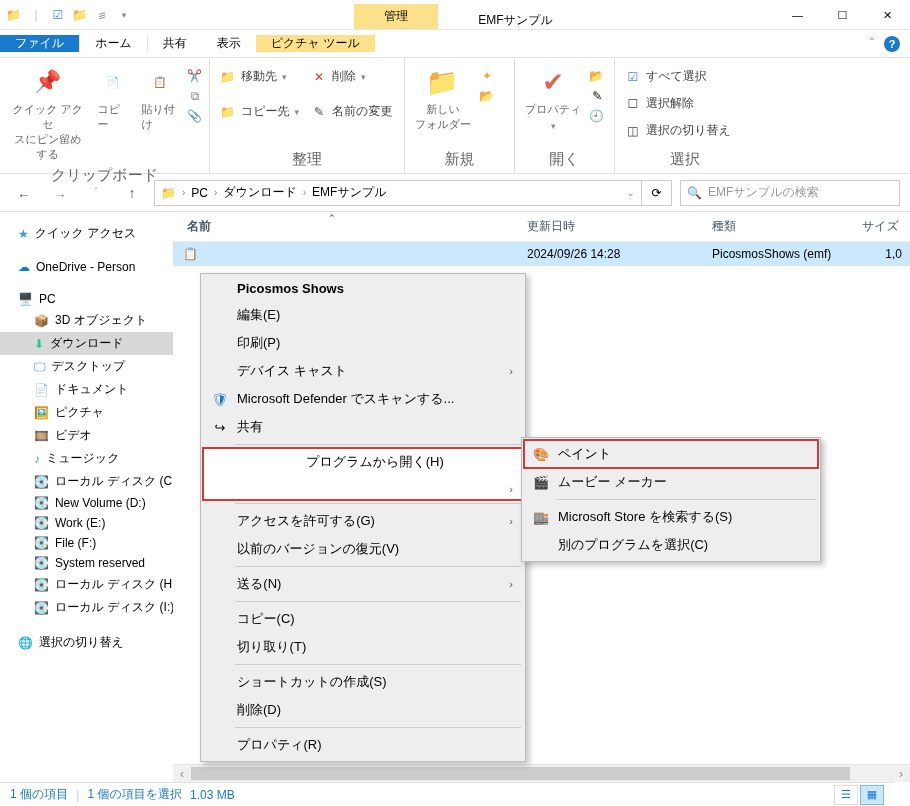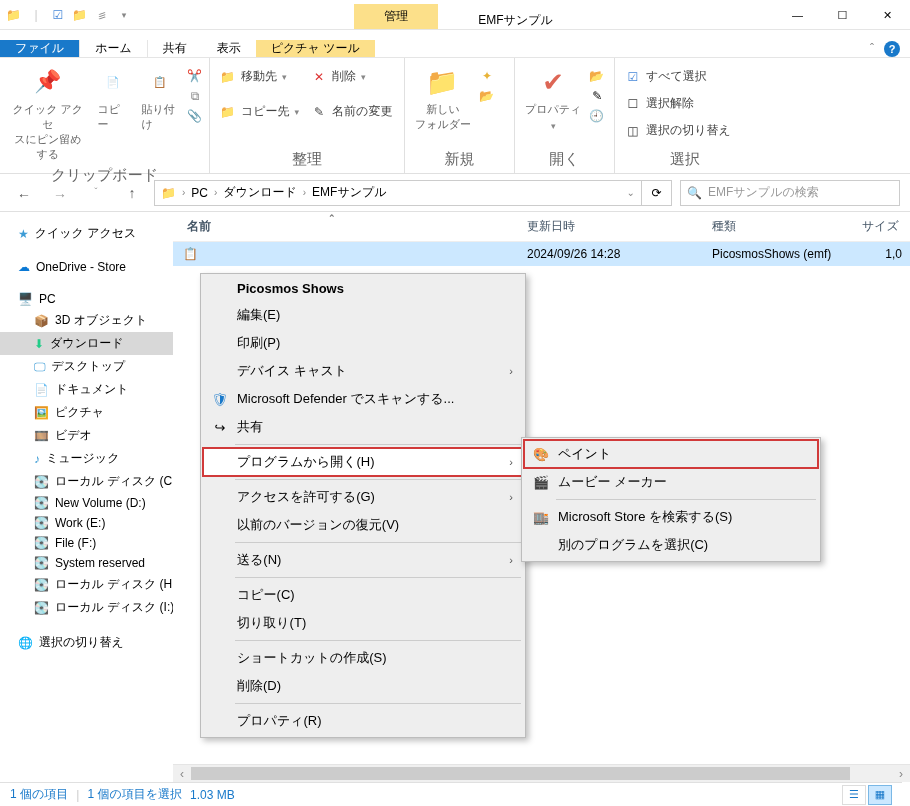--- a/index.html
+++ b/index.html
@@ -9,21 +9,21 @@
 .titlebar { height:30px; display:flex; align-items:stretch; border-bottom:1px solid #e5e5e5; }
 .titlebar-left { display:flex; align-items:center; padding-left:6px; gap:6px; }
 .qat-icon { width:16px; height:16px; display:flex; align-items:center; justify-content:center; }
 .title-section { flex:1; display:flex; align-items:flex-end; justify-content:center; gap:40px; }
 .manage-tab { background:#fce08a; padding:4px 30px; font-size:12px; }
 .window-title { font-size:12px; }
 .win-controls { display:flex; }
 .win-btn { width:45px; height:30px; display:flex; align-items:center; justify-content:center; font-size:11px; }
 
 
-.tabstrip { height:28px; display:flex; align-items:flex-end; border-bottom:1px solid #e5e5e5; }
+.tabstrip { height:28px; display:flex; align-items:center; border-bottom:1px solid #e5e5e5; }
 .tab { padding:0 15px; display:flex; align-items:center; font-size:12px; cursor:default; }
 .tab.file { background:#1979ca; color:#fff; }
 .tab.active { background:#fff; border-left:1px solid #e5e5e5; border-right:1px solid #e5e5e5; }
 .tab.picture { background:#fce08a; }
 .tabstrip-right { margin-left:auto; display:flex; align-items:center; padding-right:10px; gap:10px; }
 
 
 .ribbon { height:116px; display:flex; border-bottom:1px solid #e0e0e0; }
 .rgroup { display:flex; flex-direction:column; border-right:1px solid #e0e0e0; padding:2px 6px; }
 .rgroup-body { flex:1; display:flex; align-items:flex-start; gap:4px; padding-top:4px; }
@@ -64,31 +64,31 @@
 .scroll-left, .scroll-right { width:18px; display:flex; align-items:center; justify-content:center; color:#888; }
 .scroll-track { flex:1; position:relative; }
 .scroll-thumb { position:absolute; left:0; top:2px; height:13px; width:94%; background:#ccc; }
 
 
 .ctxmenu { position:absolute; left:200px; top:273px; width:326px; background:#eee; border:1px solid #bcbcbc; box-shadow:3px 3px 6px rgba(0,0,0,.25); padding:2px; font-size:13px; }
 .ctx-item { display:flex; align-items:center; gap:12px; padding:5px 10px 5px 34px; position:relative; }
 .ctx-item .cicon { position:absolute; left:8px; width:18px; text-align:center; }
 .ctx-item .arrow { margin-left:auto; color:#555; font-size:11px; }
 .ctx-item.bold { font-weight:bold; }
-.ctx-item.highlight { background:#fff; }
+.ctx-item.highlight { background:#fff;flex-direction:column; }
 .ctx-item.outlined { outline:2px solid #d13a3a; outline-offset:-1px; }
 .ctx-sep { height:1px; background:#ccc; margin:3px 2px 3px 32px; }
 
 .submenu { position:absolute; left:521px; top:437px; width:300px; background:#eee; border:1px solid #bcbcbc; box-shadow:3px 3px 6px rgba(0,0,0,.25); padding:2px; font-size:13px; }
 .sub-item { display:flex; align-items:center; gap:12px; padding:5px 10px 5px 34px; position:relative; }
 .sub-item .cicon { position:absolute; left:8px; width:18px; text-align:center; }
 .sub-item.outlined { outline:2px solid #d13a3a; outline-offset:-1px; }
 
 
-.status { position:absolute; bottom:0; left:0; right:8px; height:24px; border-top:1px solid #e0e0e0; display:flex; align-items:center; padding:0 10px; font-size:12px; color:#1979ca; gap:8px; }
+.status { position:absolute; bottom:0; left:0; right:16px; height:24px; border-top:1px solid #e0e0e0; display:flex; align-items:center; padding:0 10px; font-size:12px; color:#1979ca; gap:8px; }
 .status .sep { color:#ccc; }
 .status-right { margin-left:auto; display:flex; gap:2px; }
 .view-btn { width:24px; height:20px; border:1px solid #ddd; display:flex; align-items:center; justify-content:center; font-size:11px; }
 .view-btn.active { background:#cce8ff; border-color:#7ab8e6; }
 
 .help-icon { width:16px; height:16px; border-radius:50%; background:#1979ca; color:#fff; display:flex; align-items:center; justify-content:center; font-size:11px; font-weight:bold; }
 </style>
 </head>
 <body>
 
@@ -250,21 +250,21 @@
 
 <div class="body">
   <div class="nav">
     <div class="nav-item">
         <span style="color:#3d9cd6">★</span>
         <span>クイック アクセス</span>
       </div>
     <div class="nav-sep"></div>
     <div class="nav-item">
         <span style="color:#0a78d4">☁</span>
-        <span>OneDrive - Store</span>
+        <span>OneDrive - Person</span>
       </div>
     <div class="nav-sep"></div>
     <div class="nav-item">
         <span>🖥️</span>
         <span>PC</span>
       </div>
     <div class="nav-item l2">
         <span>📦</span>
         <span>3D オブジェクト</span>
       </div>

